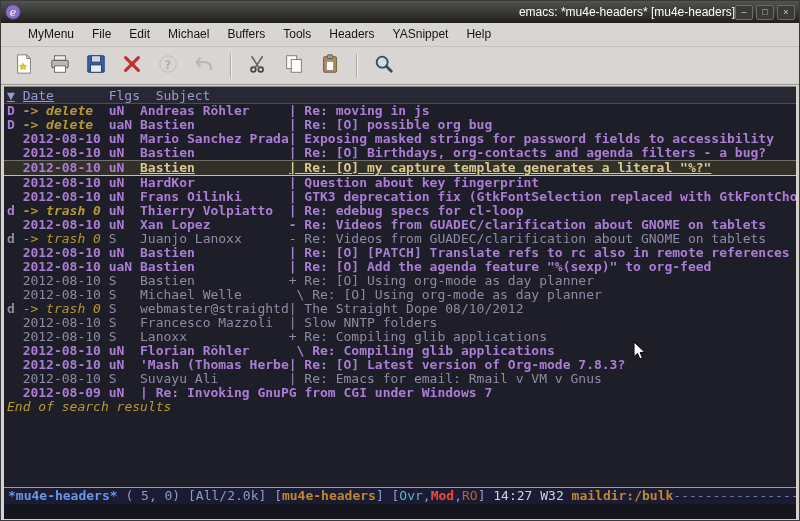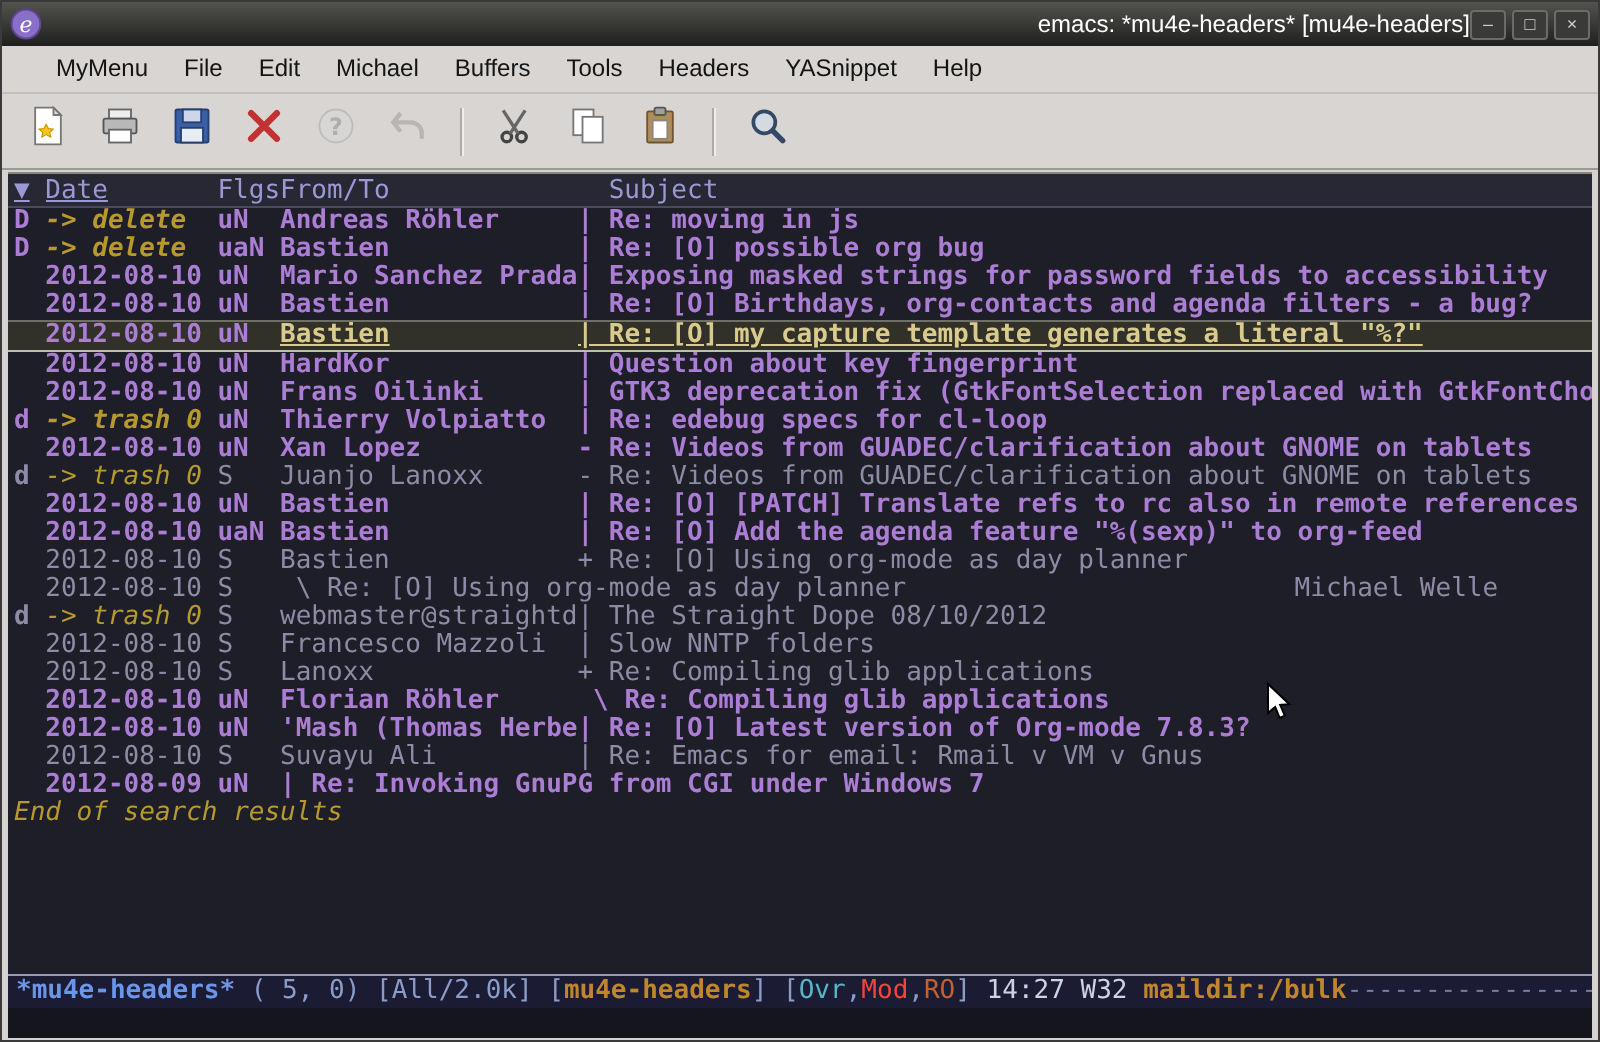--- a/index.html
+++ b/index.html
@@ -57,21 +57,21 @@
 
   .end-marker{color:var(--mark);font-style:italic;height:14px}
   .filler{flex:1 1 auto}
 
   .modeline{height:17px;line-height:16px;background:var(--modeline-bg);border-top:1px solid #9a9ab8;
             padding-left:4px;white-space:pre;overflow:hidden;color:var(--ml-base)}
   .ml-buffer{color:var(--ml-buffer);font-weight:bold}
   .ml-base{color:var(--ml-base)}
   .ml-accent{color:var(--ml-accent);font-weight:bold}
   .ml-cyan{color:var(--ml-cyan)}
-  .ml-red{color:var(--ml-red);font-weight:normal}
+  .ml-red{color:var(--ml-red);font-weight:bold}
   .ml-accent2{color:var(--ml-accent2);font-weight:normal}
   .ml-bright{color:var(--ml-bright)}
   .ml-dim{color:var(--ml-dim)}
 
   .echo{height:15px;background:var(--echo-bg)}
 
   .cursor{position:absolute;left:632px;top:340px;width:14px;height:20px;pointer-events:none}
 </style>
 </head>
 <body>
@@ -173,39 +173,38 @@
           </svg></span>
       </div>
     </div>
 
   <div class="emacs">
 
     <div class="line header-line">
       <span class="cell c-prefix">▼</span>
       <span class="cell c-date">Date</span>
       <span class="cell c-flags">Flgs</span>
-      <span class="cell c-from">From/To</span>
       <span class="cell c-subj">Subject</span>
     </div>
 
     <div class="rows" id="rows">
         <div class="line msg-row unread"><span class="cell c-prefix">D</span><span class="cell c-date action">-&gt; delete</span><span class="cell c-flags">uN</span><span class="cell c-from">Andreas Röhler</span><span class="cell c-subj">| Re: moving in js</span></div>
         <div class="line msg-row unread"><span class="cell c-prefix">D</span><span class="cell c-date action">-&gt; delete</span><span class="cell c-flags">uaN</span><span class="cell c-from">Bastien</span><span class="cell c-subj">| Re: [O] possible org bug</span></div>
         <div class="line msg-row unread"><span class="cell c-prefix"></span><span class="cell c-date">2012-08-10</span><span class="cell c-flags">uN</span><span class="cell c-from">Mario Sanchez Prada</span><span class="cell c-subj">| Exposing masked strings for password fields to accessibility</span></div>
         <div class="line msg-row unread"><span class="cell c-prefix"></span><span class="cell c-date">2012-08-10</span><span class="cell c-flags">uN</span><span class="cell c-from">Bastien</span><span class="cell c-subj">| Re: [O] Birthdays, org-contacts and agenda filters - a bug?</span></div>
         <div class="line msg-row current"><span class="cell c-prefix"></span><span class="cell c-date">2012-08-10</span><span class="cell c-flags">uN</span><span class="cell c-from">Bastien</span><span class="cell c-subj">| Re: [O] my capture template generates a literal "%?"</span></div>
         <div class="line msg-row unread"><span class="cell c-prefix"></span><span class="cell c-date">2012-08-10</span><span class="cell c-flags">uN</span><span class="cell c-from">HardKor</span><span class="cell c-subj">| Question about key fingerprint</span></div>
         <div class="line msg-row unread"><span class="cell c-prefix"></span><span class="cell c-date">2012-08-10</span><span class="cell c-flags">uN</span><span class="cell c-from">Frans Oilinki</span><span class="cell c-subj">| GTK3 deprecation fix (GtkFontSelection replaced with GtkFontChooser)</span></div>
         <div class="line msg-row unread"><span class="cell c-prefix">d</span><span class="cell c-date action">-&gt; trash 0</span><span class="cell c-flags">uN</span><span class="cell c-from">Thierry Volpiatto</span><span class="cell c-subj">| Re: edebug specs for cl-loop</span></div>
         <div class="line msg-row unread"><span class="cell c-prefix"></span><span class="cell c-date">2012-08-10</span><span class="cell c-flags">uN</span><span class="cell c-from">Xan Lopez</span><span class="cell c-subj">- Re: Videos from GUADEC/clarification about GNOME on tablets</span></div>
         <div class="line msg-row read"><span class="cell c-prefix">d</span><span class="cell c-date action">-&gt; trash 0</span><span class="cell c-flags">S</span><span class="cell c-from">Juanjo Lanoxx</span><span class="cell c-subj">- Re: Videos from GUADEC/clarification about GNOME on tablets</span></div>
         <div class="line msg-row unread"><span class="cell c-prefix"></span><span class="cell c-date">2012-08-10</span><span class="cell c-flags">uN</span><span class="cell c-from">Bastien</span><span class="cell c-subj">| Re: [O] [PATCH] Translate refs to rc also in remote references</span></div>
         <div class="line msg-row unread"><span class="cell c-prefix"></span><span class="cell c-date">2012-08-10</span><span class="cell c-flags">uaN</span><span class="cell c-from">Bastien</span><span class="cell c-subj">| Re: [O] Add the agenda feature "%(sexp)" to org-feed</span></div>
         <div class="line msg-row read"><span class="cell c-prefix"></span><span class="cell c-date">2012-08-10</span><span class="cell c-flags">S</span><span class="cell c-from">Bastien</span><span class="cell c-subj">+ Re: [O] Using org-mode as day planner</span></div>
-        <div class="line msg-row read"><span class="cell c-prefix"></span><span class="cell c-date">2012-08-10</span><span class="cell c-flags">S</span><span class="cell c-subj"> \ Re: [O] Using org-mode as day planner</span><span class="cell c-from">Michael Welle</span></div>
+        <div class="line msg-row read"><span class="cell c-prefix"></span><span class="cell c-date">2012-08-10</span><span class="cell c-flags">S</span><span class="cell c-from">Michael Welle</span><span class="cell c-subj"> \ Re: [O] Using org-mode as day planner</span></div>
         <div class="line msg-row read"><span class="cell c-prefix">d</span><span class="cell c-date action">-&gt; trash 0</span><span class="cell c-flags">S</span><span class="cell c-from">webmaster@straightd...</span><span class="cell c-subj">| The Straight Dope 08/10/2012</span></div>
         <div class="line msg-row read"><span class="cell c-prefix"></span><span class="cell c-date">2012-08-10</span><span class="cell c-flags">S</span><span class="cell c-from">Francesco Mazzoli</span><span class="cell c-subj">| Slow NNTP folders</span></div>
         <div class="line msg-row read"><span class="cell c-prefix"></span><span class="cell c-date">2012-08-10</span><span class="cell c-flags">S</span><span class="cell c-from">Lanoxx</span><span class="cell c-subj">+ Re: Compiling glib applications</span></div>
         <div class="line msg-row unread"><span class="cell c-prefix"></span><span class="cell c-date">2012-08-10</span><span class="cell c-flags">uN</span><span class="cell c-from">Florian Röhler</span><span class="cell c-subj"> \ Re: Compiling glib applications</span></div>
         <div class="line msg-row unread"><span class="cell c-prefix"></span><span class="cell c-date">2012-08-10</span><span class="cell c-flags">uN</span><span class="cell c-from">'Mash (Thomas Herbert)</span><span class="cell c-subj">| Re: [O] Latest version of Org-mode 7.8.3?</span></div>
         <div class="line msg-row read"><span class="cell c-prefix"></span><span class="cell c-date">2012-08-10</span><span class="cell c-flags">S</span><span class="cell c-from">Suvayu Ali</span><span class="cell c-subj">| Re: Emacs for email: Rmail v VM v Gnus</span></div>
         <div class="line msg-row unread"><span class="cell c-prefix"></span><span class="cell c-date">2012-08-09</span><span class="cell c-flags">uN</span><span class="cell c-subj">| Re: Invoking GnuPG from CGI under Windows 7</span></div>
       </div>
 
     <div class="line end-marker">End of search results</div>

